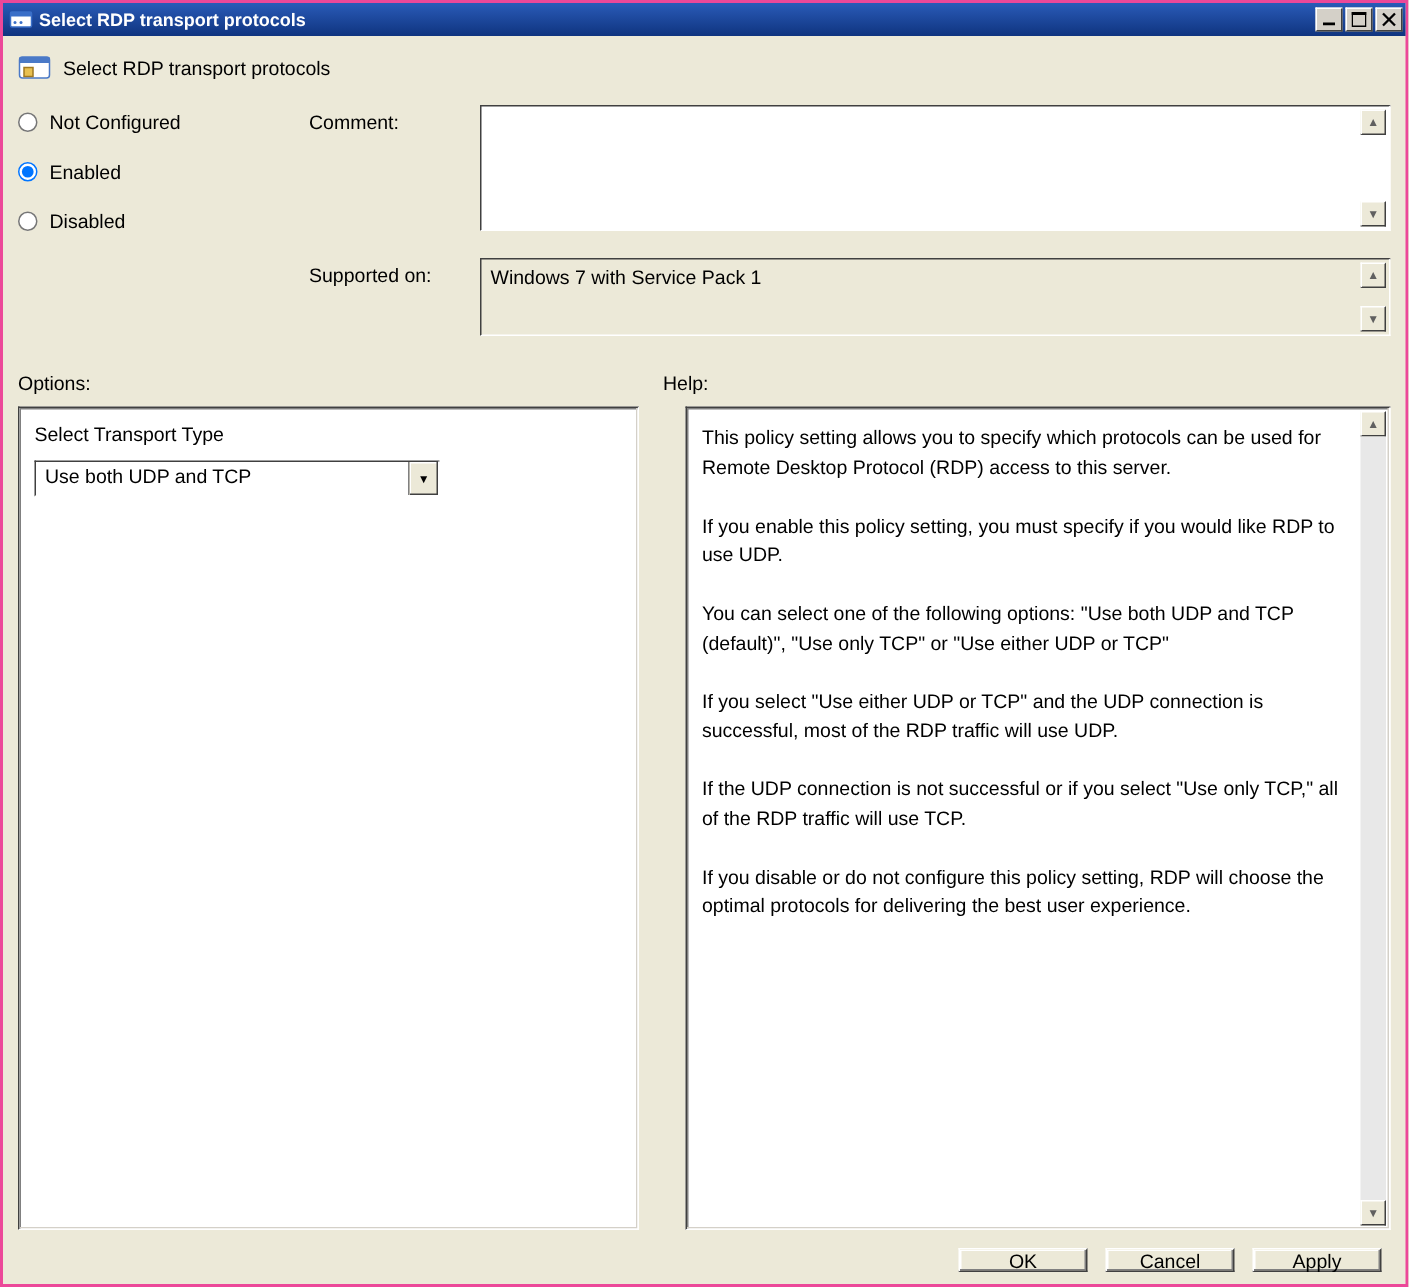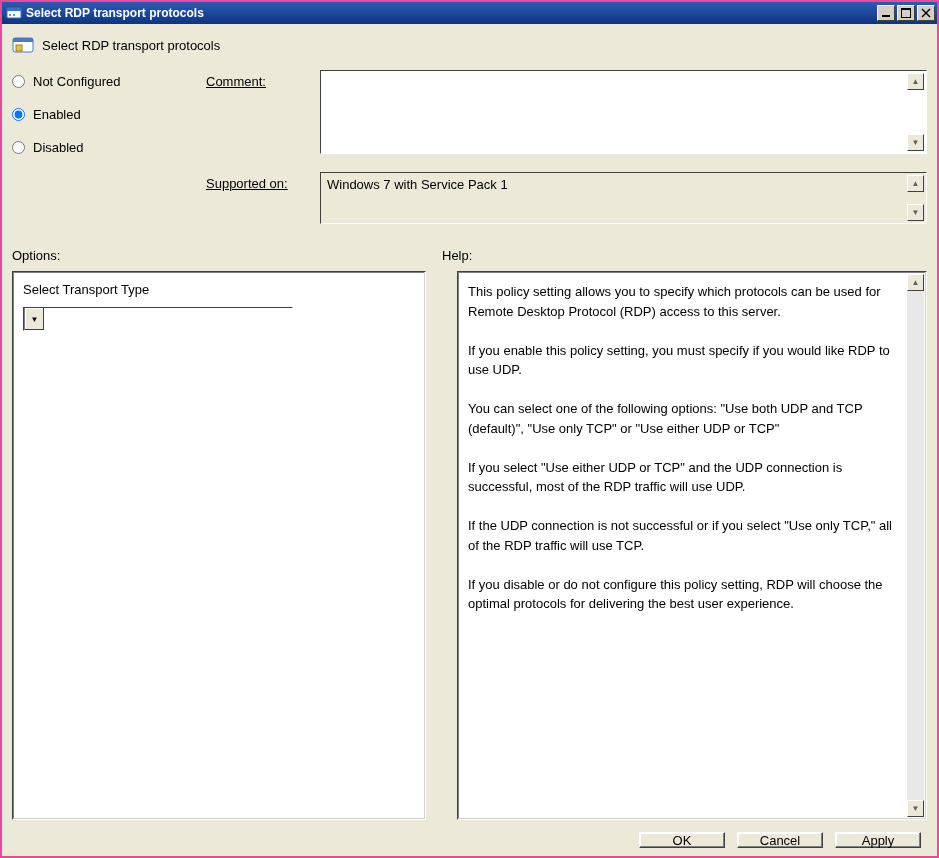--- a/index.html
+++ b/index.html
@@ -80,21 +80,21 @@
     display:grid;
     grid-template-columns: 190px 110px 1fr;
     grid-template-rows: auto auto;
     column-gap: 4px;
     row-gap: 18px;
     align-items:start;
   }
   .state-radios { display:flex; flex-direction:column; gap:18px; padding-top:4px; }
   .radio-row { display:flex; gap:8px; }
   .radio-row input { margin:0; }
-  .labelcol { padding-top:4px;text-decoration:underline; }
+  .labelcol { padding-top:4px; }
   .comment-box {
     background:#fff;
     border:1px solid #808080;
     border-top-color:#404040; border-left-color:#404040;
     border-right-color:#fff; border-bottom-color:#fff;
     height: 84px;
     width: 100%;
     position:relative;
   }
   .supported-box {
@@ -256,20 +256,21 @@
 
     <div class="section-labels">
       <div class="left">Options:</div>
       <div class="right">Help:</div>
     </div>
 
     <div class="panels">
       <div class="panel options-panel">
         <div class="opt-heading">Select Transport Type</div>
         <div class="combo">
+          <div class="combo-text">Use both UDP and TCP</div>
           <div class="combo-btn">▼</div>
         </div>
       </div>
 
       <div class="panel help-panel">
         <div class="help-text">This policy setting allows you to specify which protocols can be used for Remote Desktop Protocol (RDP) access to this server.
 
 If you enable this policy setting, you must specify if you would like RDP to use UDP.
 
 You can select one of the following options: "Use both UDP and TCP (default)", "Use only TCP" or "Use either UDP or TCP"

